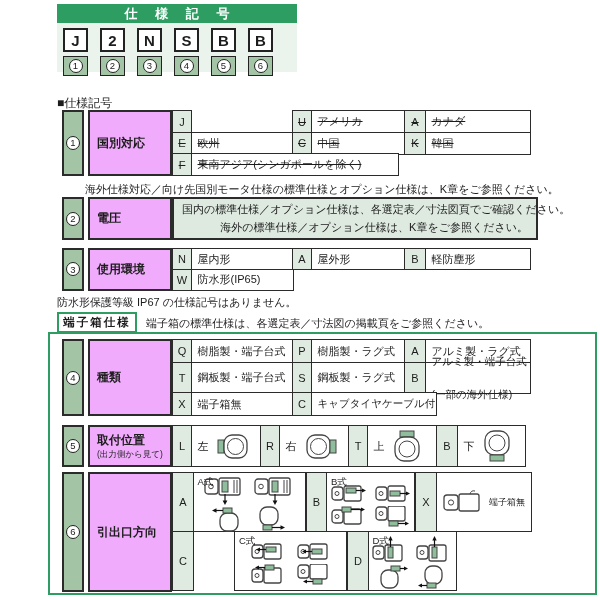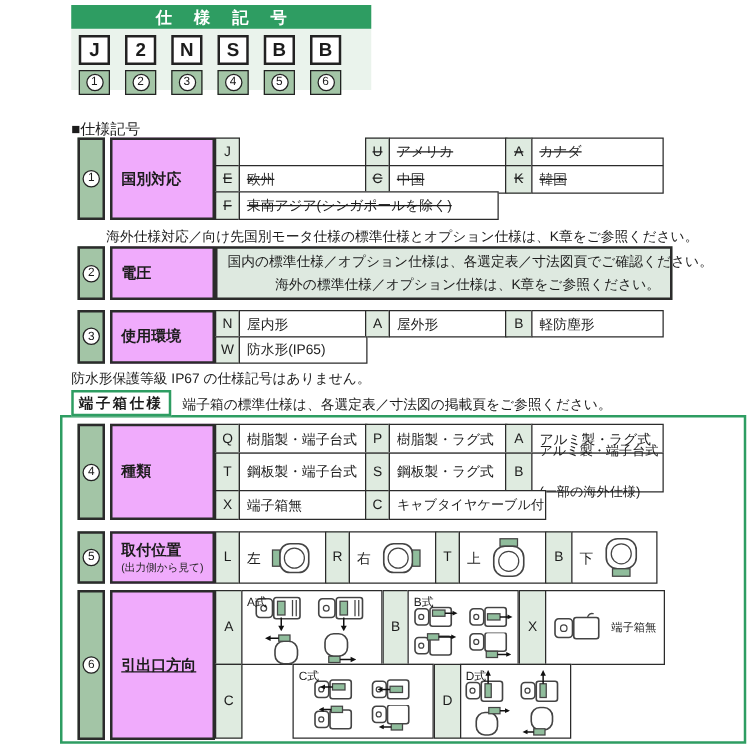--- a/index.html
+++ b/index.html
@@ -276,21 +276,21 @@
       </div>
     </div>
   </div>
 </div>
 
 <div class="tbl" style="left:62px; top:472px;">
   <div class="numcell" style="height:120px;">
       <span class="circ">6</span>
     </div>
   <div class="gapcol"></div>
-  <div class="labelcell" style="height:120px;text-decoration:underline;">
+  <div class="labelcell" style="height:120px;">
       <span>引出口方向</span>
     </div>
   <div class="content">
     <div class="trow" style="height:60px;">
       <div class="lc" style="width:22px;">A</div>
       <div class="diagcell" style="width:113px;">
         <span class="dlabel">A式</span>
         <div class="drow" style="margin-top:4px;">
           <svg width="42" height="28" viewBox="0 0 42 28">
             <rect class="o" x="2" y="2" width="13" height="15" rx="3"></rect>

